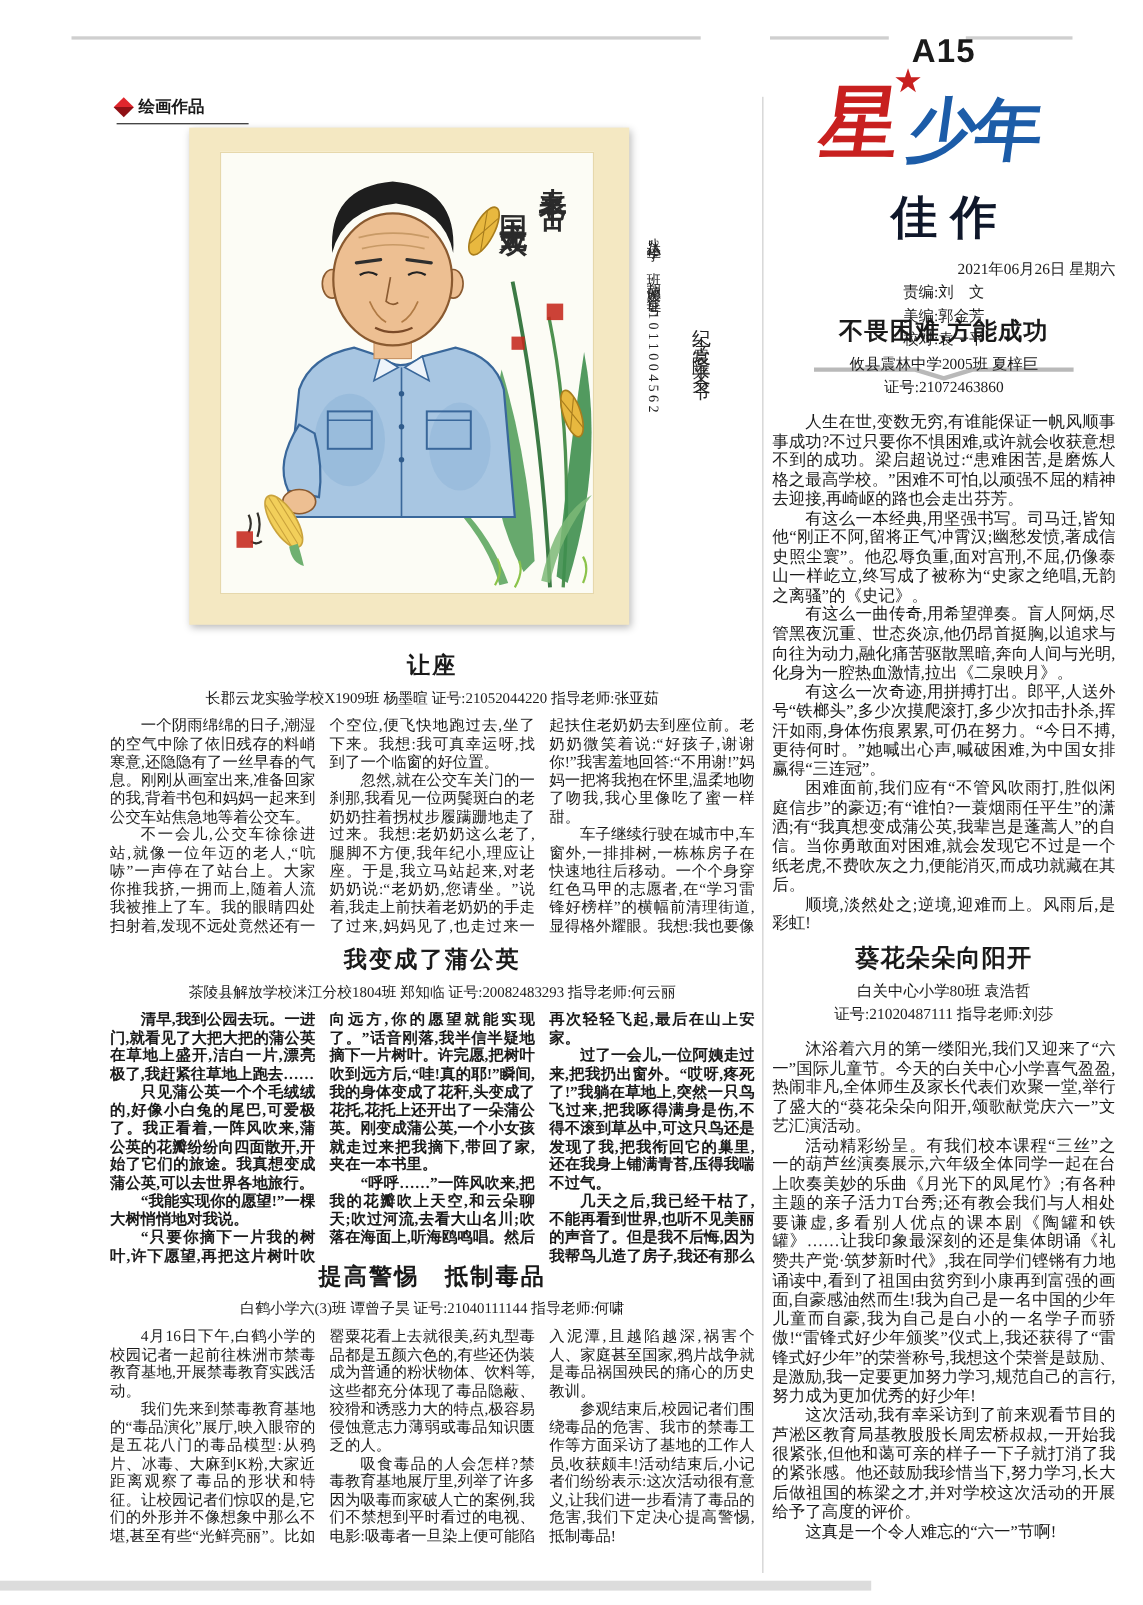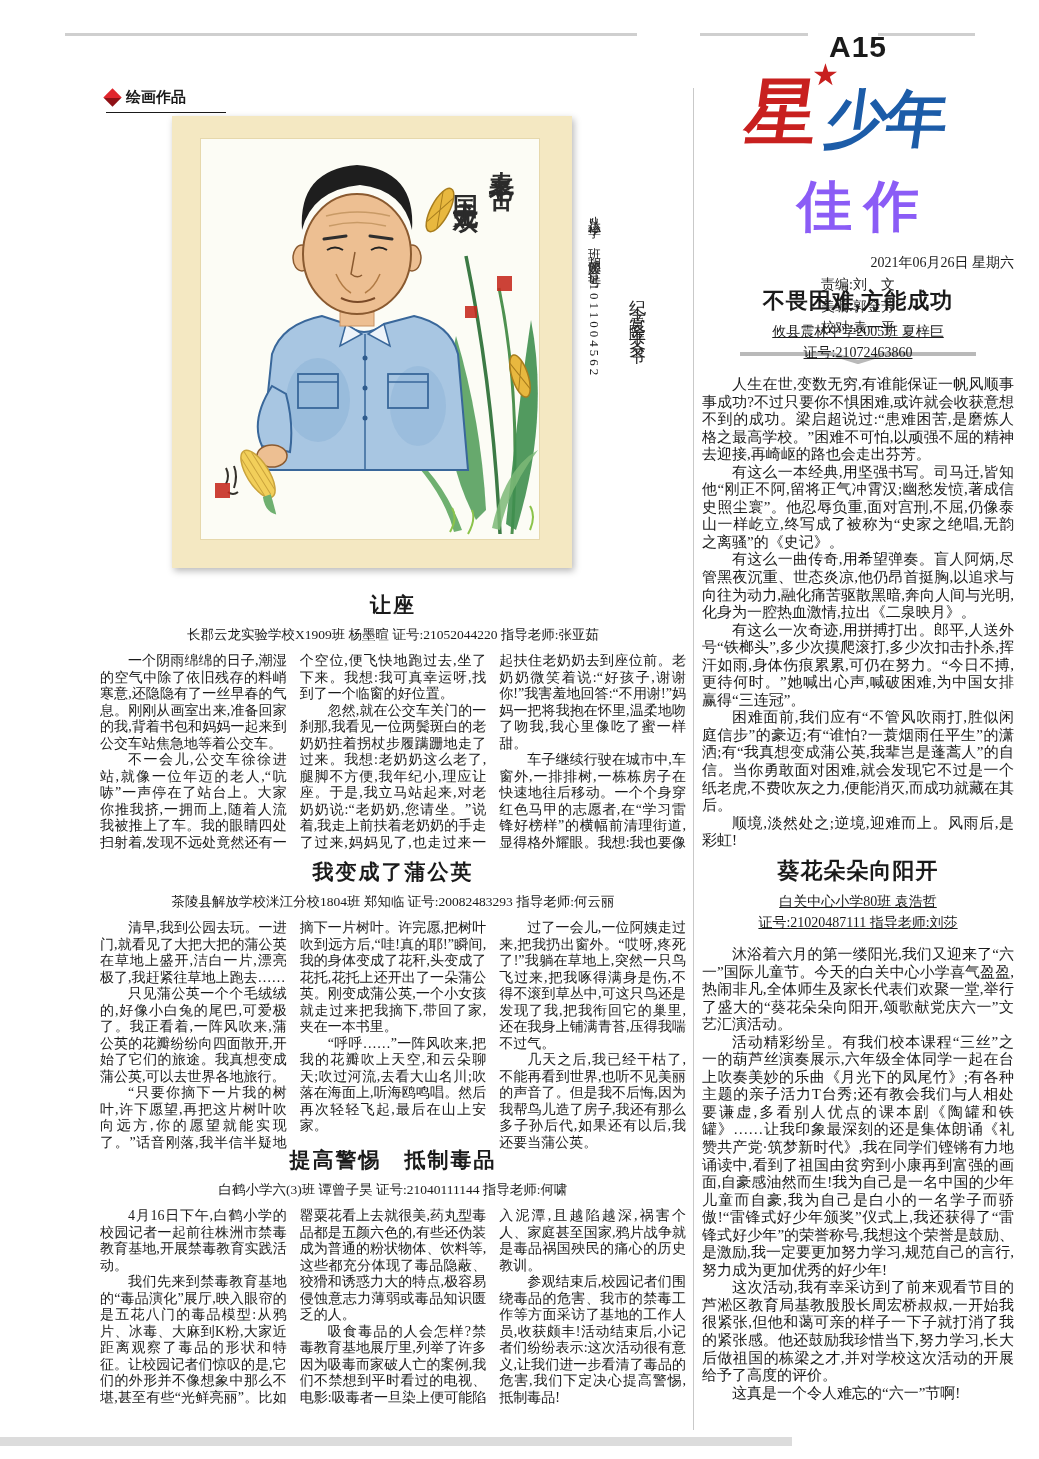--- a/index.html
+++ b/index.html
@@ -42,44 +42,44 @@
   .vcap-title{left:626px;top:286px;font-size:17px;letter-spacing:8px;height:180px;}
 
   
   .l-article{position:absolute;left:100px;width:586px;text-align:center;}
   .l-article h2{font-size:21px;font-weight:bold;margin:0 0 7px;letter-spacing:2px;}
   .l-byline{font-size:13.5px;margin:0 0 9px;}
   .l-body{text-align:justify;column-count:3;column-gap:13px;font-size:14px;line-height:1.18;
           overflow:hidden;}
   .l-body p{margin:0;text-indent:2em;}
   .l-art1{top:591px;} .l-art1 .l-body{height:202px;}
-  .l-art2{top:858px;} .l-art2 .l-body{height:232px;}
+  .l-art2{top:858px;} .l-art2 .l-body{height:232px;font-weight:bold;}
   .l-art3{top:1146px;} .l-art3 .l-body{height:224px;}
 
   
   .r-head{position:absolute;left:702px;top:30px;width:312px;text-align:center;}
   .page-num{font-family:"Liberation Sans", sans-serif;font-weight:bold;font-size:30px;
             letter-spacing:1px;}
   .logo{position:relative;height:102px;width:224px;margin:4px auto 0;}
   .logo-xing{position:absolute;left:0;top:8px;font-size:72px;font-weight:bold;color:#c8201f;
              transform:skewX(-8deg);line-height:1;font-family:"Liberation Sans", sans-serif;}
   .logo-star{position:absolute;left:66px;top:-8px;color:#c8201f;font-size:30px;line-height:1;}
   .logo-shaonian{position:absolute;left:80px;top:20px;font-size:62px;font-weight:bold;color:#1c5ca8;
                  transform:skewX(-8deg);line-height:1;letter-spacing:-2px;
                  font-family:"Liberation Sans", sans-serif;}
-  .logo-sub{font-size:55px;font-weight:bold;color:#8b5cf6;letter-spacing:12px;text-indent:12px;
+  .logo-sub{font-size:42px;font-weight:bold;color:#0f172a;letter-spacing:12px;text-indent:12px;
             margin-top:0;}
   .pub-date{font-size:14px;margin-top:10px;text-align:right;}
   .credits{font-size:14px;line-height:1.55;margin-top:2px;}
   .divider-arrow{display:block;margin:10px auto 0;}
 
   
   .r-article{position:absolute;left:702px;width:312px;text-align:center;}
   .r-article h2{font-size:22px;font-weight:bold;margin:0 0 5px;letter-spacing:1px;}
-  .r-byline{font-size:14px;margin:0;line-height:1.5;text-decoration:underline;}
+  .r-byline{font-size:14px;margin:0;line-height:1.5;}
   .r-body{text-align:justify;font-size:15px;line-height:1.17;margin-top:13px;overflow:hidden;}
   .r-body p{margin:0;text-indent:2em;}
   .r-art1{top:286px;} .r-art1 .r-body{height:478px;}
   .r-art2{top:856px;} .r-art2 .r-body{height:455px;}
 </style>
 </head>
 <body>
 
 <div class="page">
 
@@ -175,20 +175,21 @@
       </div>
   </section>
 
   <section class="l-article l-art2">
     <h2>我变成了蒲公英</h2>
     <p class="l-byline">茶陵县解放学校洣江分校1804班 郑知临 证号:20082483293 指导老师:何云丽</p>
     <div class="l-body">
 
     <p>清早,我到公园去玩。一进门,就看见了大把大把的蒲公英在草地上盛开,洁白一片,漂亮极了,我赶紧往草地上跑去……</p>
         <p>只见蒲公英一个个毛绒绒的,好像小白兔的尾巴,可爱极了。我正看着,一阵风吹来,蒲公英的花瓣纷纷向四面散开,开始了它们的旅途。我真想变成蒲公英,可以去世界各地旅行。</p>
+        <p>“我能实现你的愿望!”一棵大树悄悄地对我说。</p>
         <p>“只要你摘下一片我的树叶,许下愿望,再把这片树叶吹向远方,你的愿望就能实现了。”话音刚落,我半信半疑地摘下一片树叶。许完愿,把树叶吹到远方后,“哇!真的耶!”瞬间,我的身体变成了花秆,头变成了花托,花托上还开出了一朵蒲公英。刚变成蒲公英,一个小女孩就走过来把我摘下,带回了家,夹在一本书里。</p>
         <p>“呼呼……”一阵风吹来,把我的花瓣吹上天空,和云朵聊天;吹过河流,去看大山名川;吹落在海面上,听海鸥鸣唱。然后再次轻轻飞起,最后在山上安家。</p>
         <p>过了一会儿,一位阿姨走过来,把我扔出窗外。“哎呀,疼死了!”我躺在草地上,突然一只鸟飞过来,把我啄得满身是伤,不得不滚到草丛中,可这只鸟还是发现了我,把我衔回它的巢里,还在我身上铺满青苔,压得我喘不过气。</p>
         <p>几天之后,我已经干枯了,不能再看到世界,也听不见美丽的声音了。但是我不后悔,因为我帮鸟儿造了房子,我还有那么多子孙后代,如果还有以后,我还要当蒲公英。</p>
       </div>
   </section>
 
   <section class="l-article l-art3">
     <h2>提高警惕　抵制毒品</h2>
     <p class="l-byline">白鹤小学六(3)班 谭曾子昊 证号:21040111144 指导老师:何啸</p>

